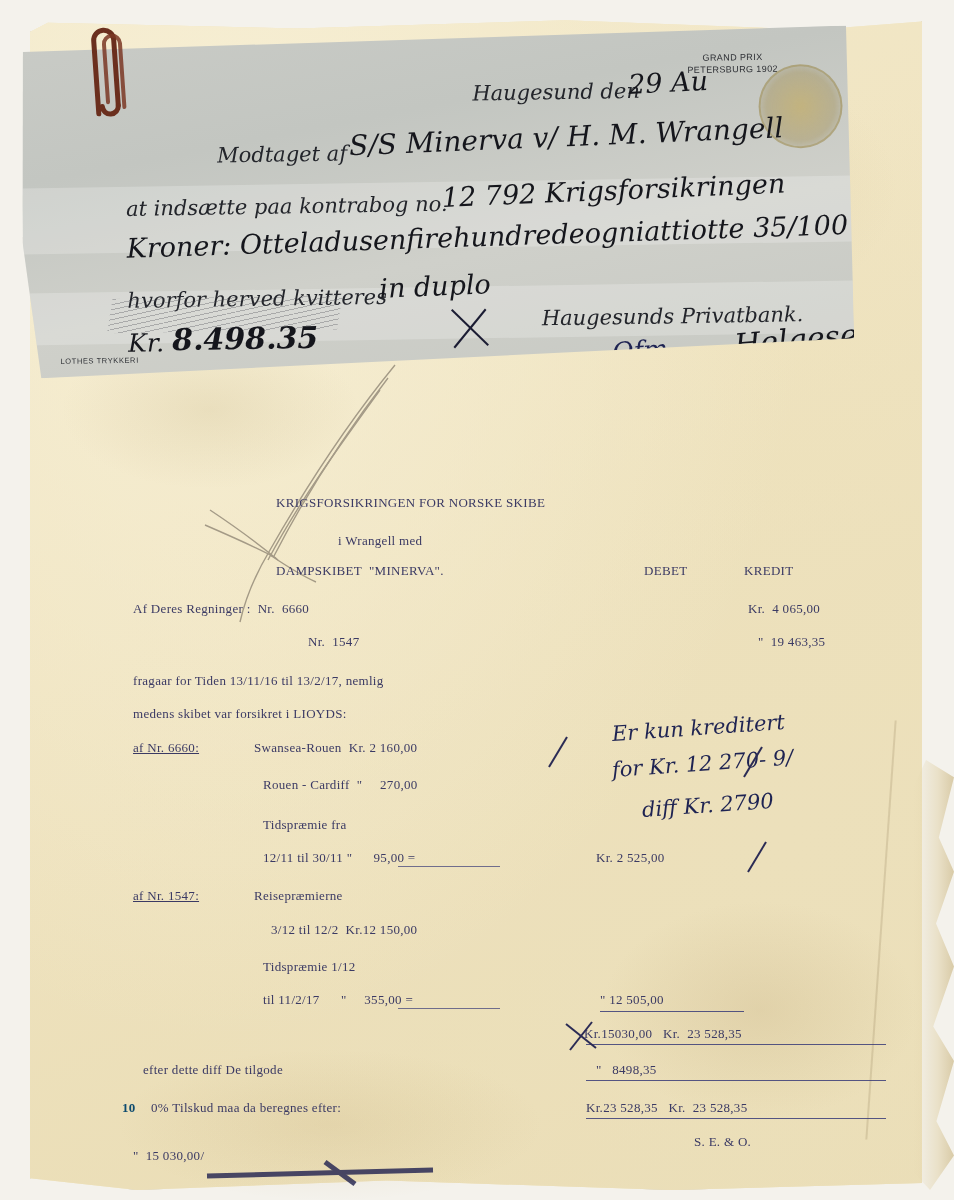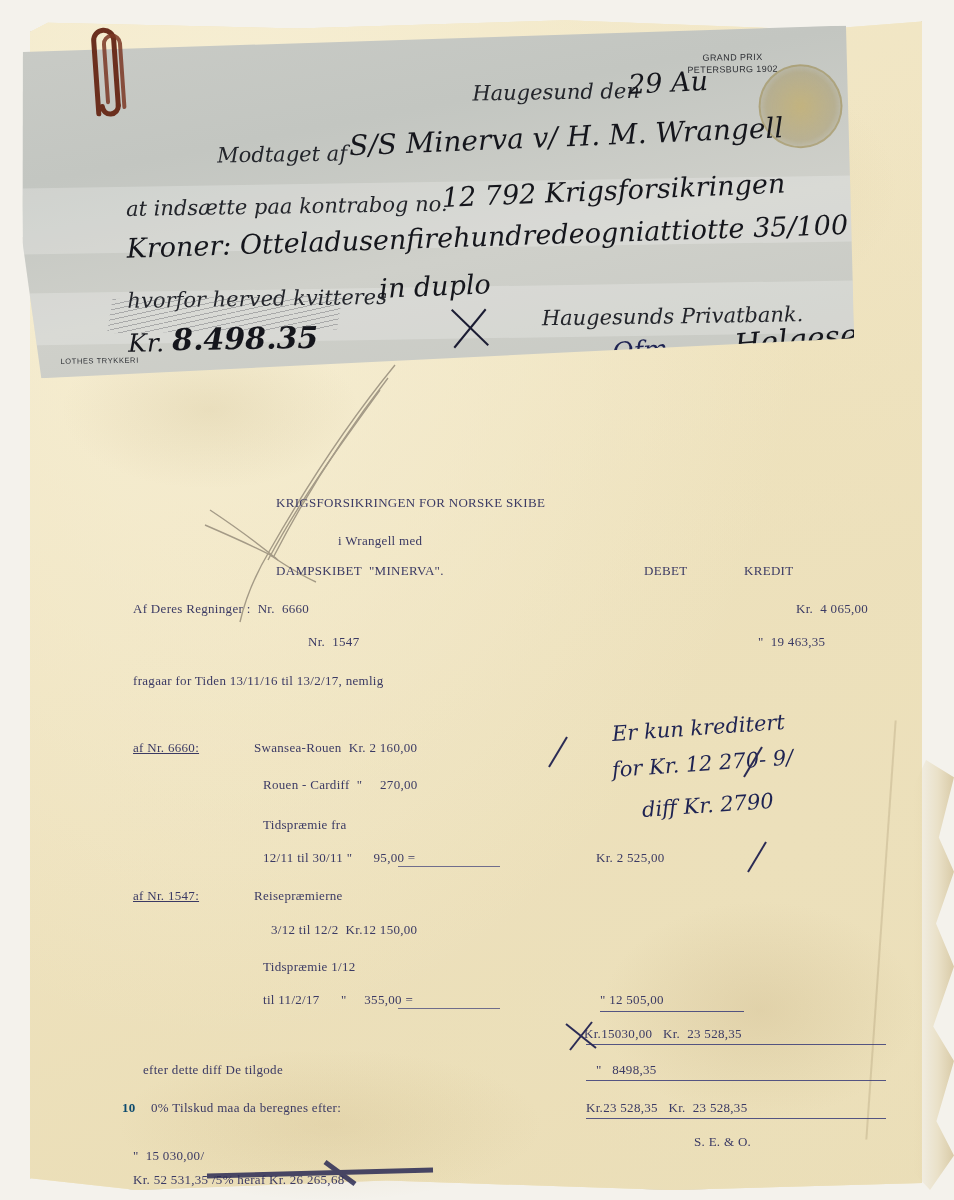--- a/index.html
+++ b/index.html
@@ -207,25 +207,26 @@
     </g>
   </svg>
 
   <div class="typed" style="left:276px;top:495px;">KRIGSFORSIKRINGEN FOR NORSKE SKIBE</div>
   <div class="typed" style="left:338px;top:533px;">i Wrangell med</div>
   <div class="typed" style="left:276px;top:563px;">DAMPSKIBET  "MINERVA".</div>
   <div class="typed" style="left:644px;top:563px;">DEBET</div>
   <div class="typed" style="left:744px;top:563px;">KREDIT</div>
 
   <div class="typed" style="left:133px;top:601px;">Af Deres Regninger :  Nr.  6660</div>
-  <div class="typed" style="left:748px;top:601px;margin-left:48px;">Kr.  4 065,00</div>
+  <div class="typed" style="left:748px;top:601px;">Kr.  4 065,00</div>
   <div class="typed" style="left:308px;top:634px;">Nr.  1547</div>
   <div class="typed" style="left:758px;top:634px;">"  19 463,35</div>
 
   <div class="typed" style="left:133px;top:673px;">fragaar for Tiden 13/11/16 til 13/2/17, nemlig</div>
+  <div class="typed" style="left:133px;top:706px;">medens skibet var forsikret i LIOYDS:</div>
 
   <div class="typed typed-u" style="left:133px;top:740px;">af Nr. 6660:</div>
   <div class="typed" style="left:254px;top:740px;">Swansea-Rouen  Kr. 2 160,00</div>
   <div class="typed" style="left:263px;top:777px;">Rouen - Cardiff  "     270,00</div>
   <div class="typed" style="left:263px;top:817px;">Tidspræmie fra</div>
   <div class="typed" style="left:263px;top:850px;">12/11 til 30/11 "      95,00 =</div>
   <div class="typed" style="left:596px;top:850px;">Kr. 2 525,00</div>
   <div class="ink-line ink-line-thin" style="left:398px;top:866px;width:102px;"></div>
 
   <div class="typed typed-u" style="left:133px;top:888px;">af Nr. 1547:</div>
@@ -244,21 +245,20 @@
   <div class="typed" style="left:596px;top:1062px;">"   8498,35</div>
   <div class="ink-line" style="left:586px;top:1080px;width:300px;"></div>
 
   <div class="typed" style="left:122px;top:1100px;color:#0c4a6e;font-weight:bold;">10</div>
   <div class="typed" style="left:151px;top:1100px;">0% Tilskud maa da beregnes efter:</div>
   <div class="typed" style="left:586px;top:1100px;">Kr.23 528,35   Kr.  23 528,35</div>
   <div class="ink-line" style="left:586px;top:1118px;width:300px;"></div>
 
   <div class="typed" style="left:694px;top:1134px;">S. E. &amp; O.</div>
   <div class="typed" style="left:133px;top:1148px;">"  15 030,00/</div>
-  <div class="typed" style="left:133px;top:1172px;">Kr. 52 531,35 /5% heraf Kr. 26 265,68</div>
 
   <div class="hand hand-blue" style="left:612px;top:722px;font-size:21px;transform:rotate(-4deg);">Er kun kreditert</div>
   <div class="hand hand-blue" style="left:612px;top:758px;font-size:21px;transform:rotate(-4deg);">for Kr. 12 270-  9/</div>
   <div class="hand hand-blue" style="left:642px;top:798px;font-size:21px;transform:rotate(-4deg);">diff Kr. 2790</div>
 
   <svg class="scribble" width="40" height="40" style="left:562px;top:1016px;" viewBox="0 0 40 40">
     <g stroke="#2b2b55" stroke-width="2" fill="none">
       <path d="M4 8 L34 32"></path>
         <path d="M30 6 L8 34"></path>
     </g>

